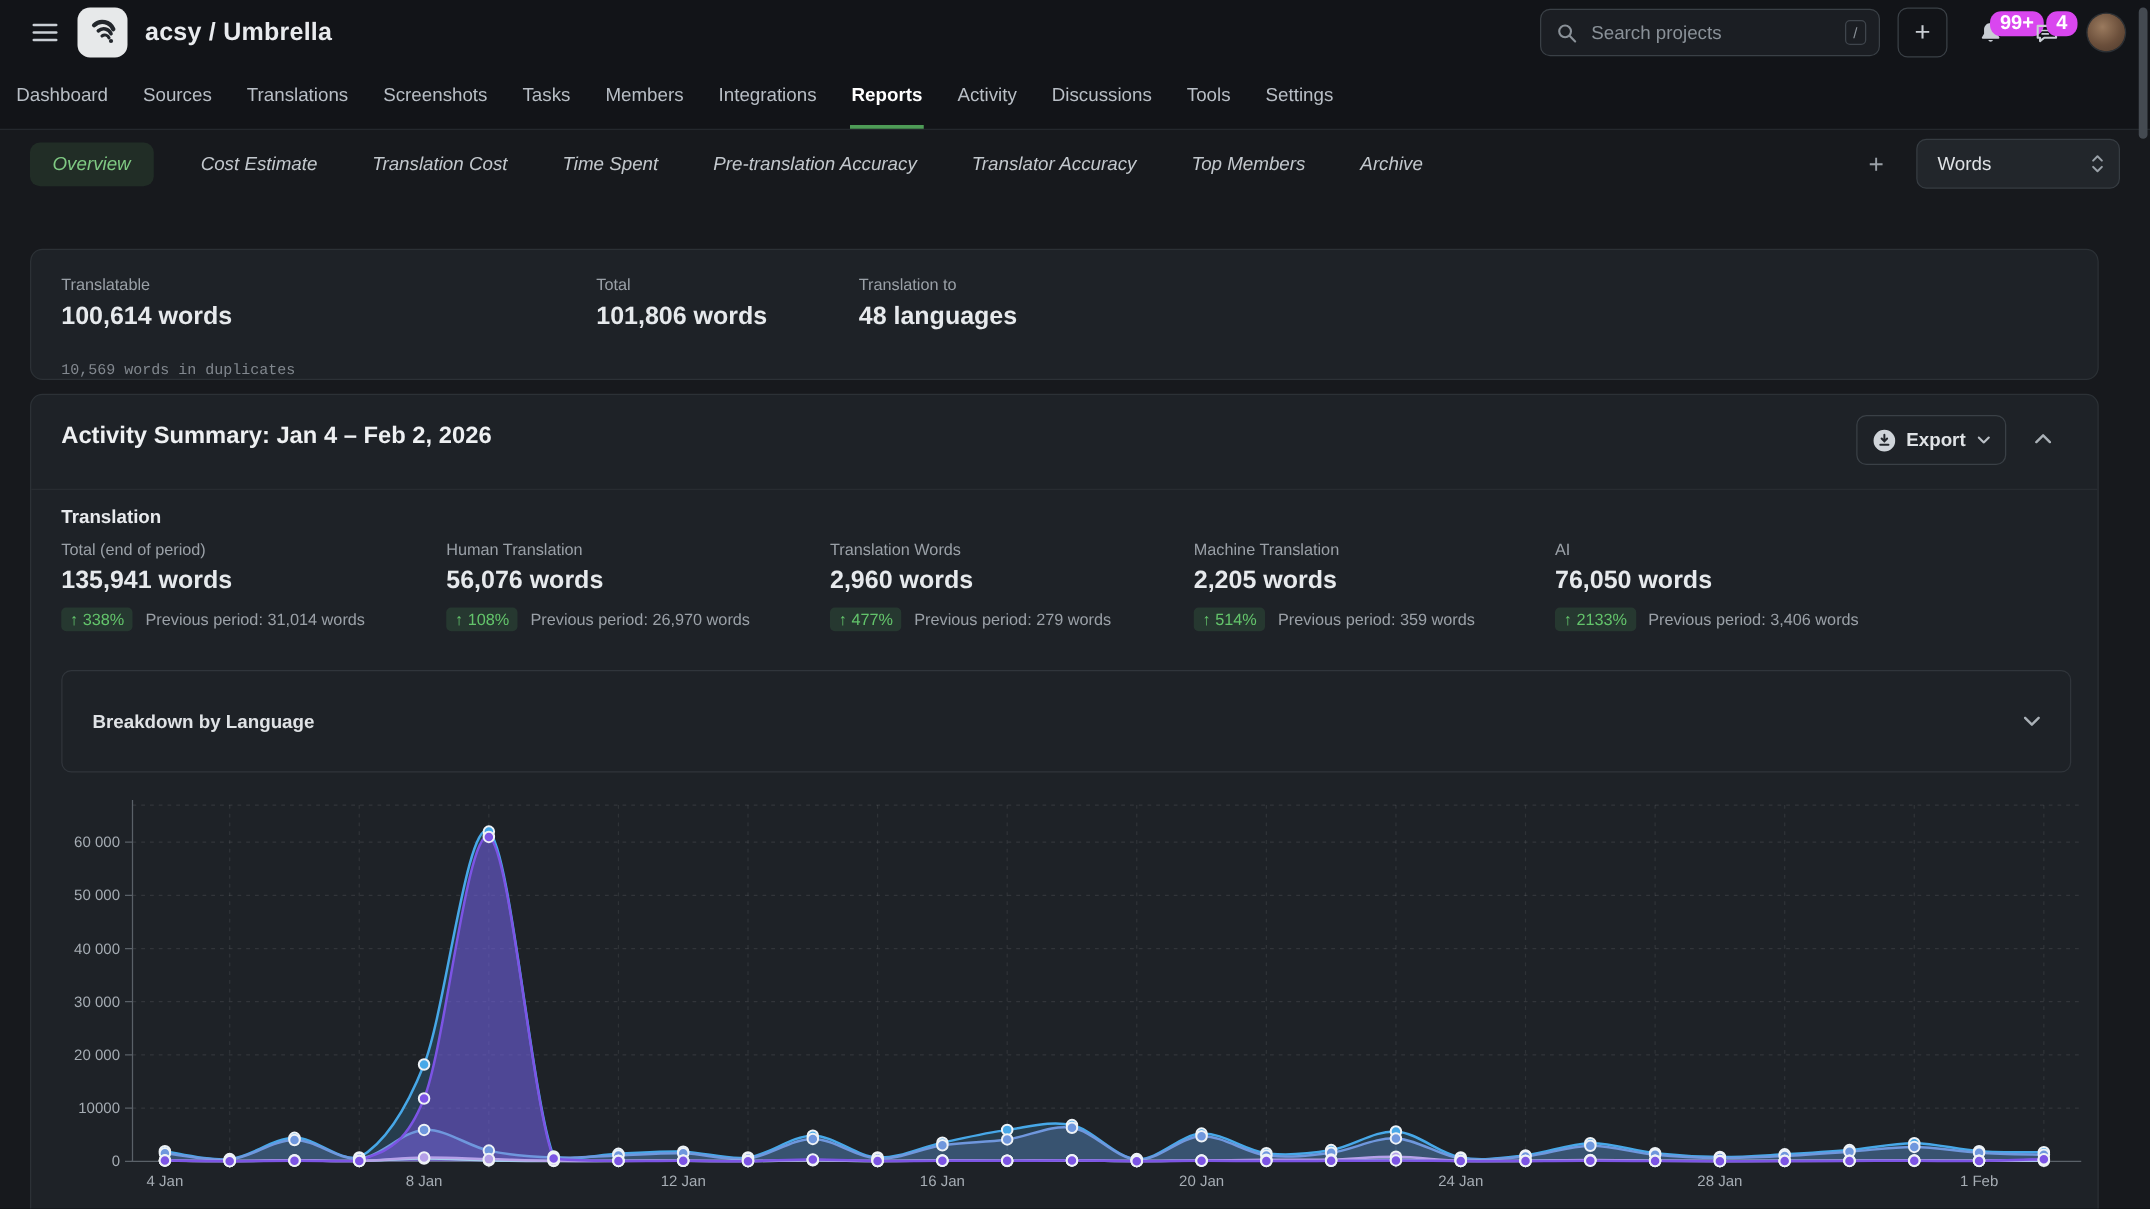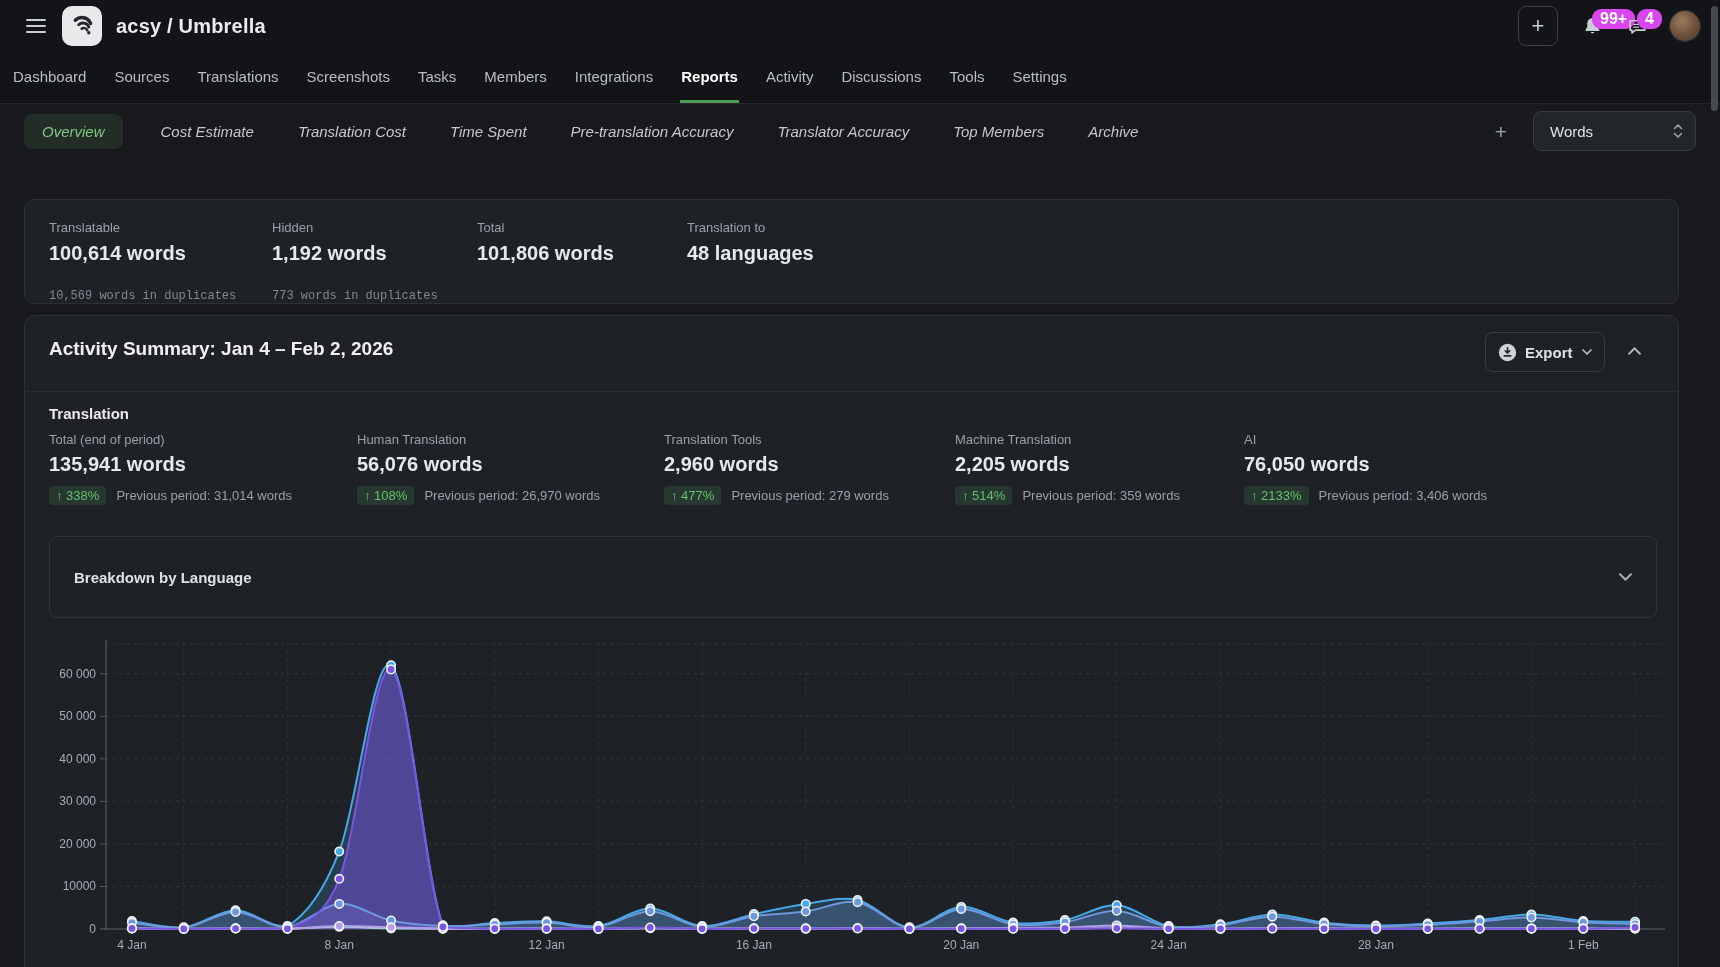--- a/index.html
+++ b/index.html
@@ -91,20 +91,28 @@
         <g stroke="#23272c" fill="none" stroke-linecap="round">
           <path d="M19.2 9.2 A8.4 8.4 0 0 0 5.6 6.4" stroke-width="3.1"></path>
           <path d="M17.6 12.4 A5.6 5.6 0 0 0 8.6 10.4" stroke-width="2.6"></path>
           <path d="M16.2 15.4 A3.2 3.2 0 0 0 11.2 14" stroke-width="2.2"></path>
         </g>
         <circle cx="17.6" cy="17.6" r="1.5" fill="#23272c"></circle>
       </svg>
     </div>
     <div id="proj-title">acsy / Umbrella</div>
     <div class="spacer"></div>
+    <div class="search">
+      <svg viewBox="0 0 18 18" width="17" height="17" fill="none" stroke="#8a9198" stroke-width="1.8">
+        <circle cx="7.5" cy="7.5" r="5"></circle>
+          <path d="M11.5 11.5 L16 16" stroke-linecap="round"></path>
+      </svg>
+      <input type="text" placeholder="Search projects" style="">
+      <span class="kbd">/</span>
+    </div>
     <div class="sq-btn">+</div>
     <div class="ico-wrap">
       <svg viewBox="0 0 20 20" width="21" height="21" fill="#c9ced4">
         <path d="M10 2.2c-2.9 0-5 2.2-5 5.1v3.2l-1.6 2.6c-.3.5 0 1.1.6 1.1h12c.6 0 .9-.6.6-1.1L15 10.5V7.3c0-2.9-2.1-5.1-5-5.1z"></path>
         <path d="M8.2 15.3a1.9 1.9 0 0 0 3.6 0z"></path>
       </svg>
       <span class="badge">99+</span>
     </div>
     <div class="ico-wrap">
       <svg viewBox="0 0 20 20" width="21" height="21" fill="none" stroke="#c9ced4" stroke-width="1.6">
@@ -151,25 +159,20 @@
         </svg>
       </div>
     </div>
   </div>
 
   <section id="word-stats" class="panel">
       <div class="wstat" style="left: 24px;">
         <div class="lbl">Translatable</div>
         <div class="val">100,614 words</div>
         <div class="note">10,569 words in duplicates</div>
-      </div>
-      <div class="wstat" style="left: 247px;">
-        <div class="lbl">Hidden</div>
-        <div class="val">1,192 words</div>
-        <div class="note">773 words in duplicates</div>
       </div>
       <div class="wstat" style="left: 452px;">
         <div class="lbl">Total</div>
         <div class="val">101,806 words</div>
       </div>
       <div class="wstat" style="left: 662px;">
         <div class="lbl">Translation to</div>
         <div class="val">48 languages</div>
       </div>
     </section>
@@ -204,21 +207,21 @@
         </div>
         <div class="astat" style="left: 332px;">
           <div class="lbl">Human Translation</div>
           <div class="val">56,076 words</div>
           <div class="row">
             <span class="chg">↑ 108%</span>
             <span class="prev">Previous period: 26,970 words</span>
           </div>
         </div>
         <div class="astat" style="left: 639px;">
-          <div class="lbl">Translation Tools</div>
+          <div class="lbl">Translation Words</div>
           <div class="val">2,960 words</div>
           <div class="row">
             <span class="chg">↑ 477%</span>
             <span class="prev">Previous period: 279 words</span>
           </div>
         </div>
         <div class="astat" style="left: 930px;">
           <div class="lbl">Machine Translation</div>
           <div class="val">2,205 words</div>
           <div class="row">

